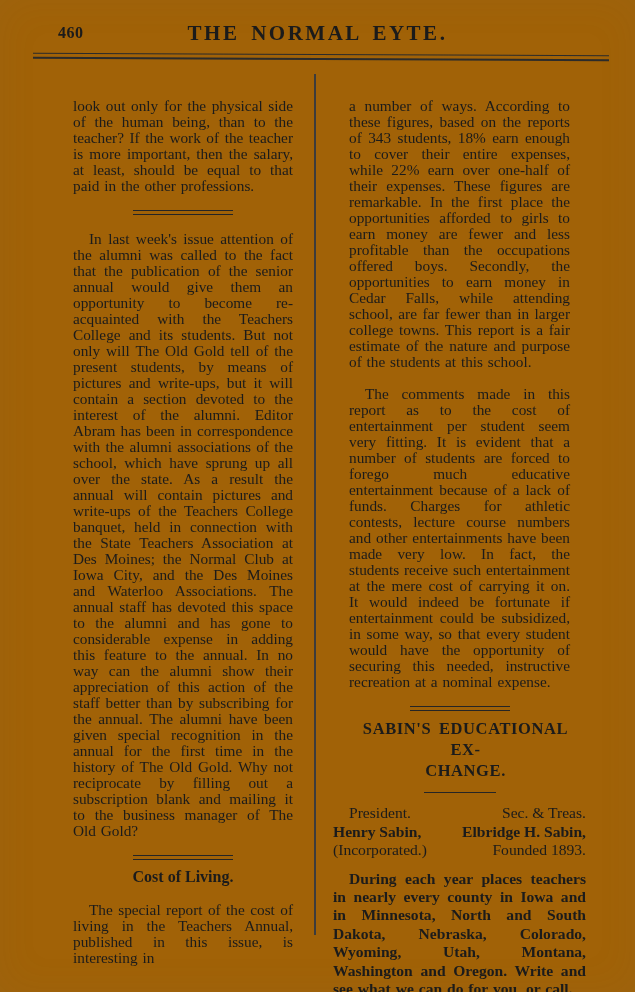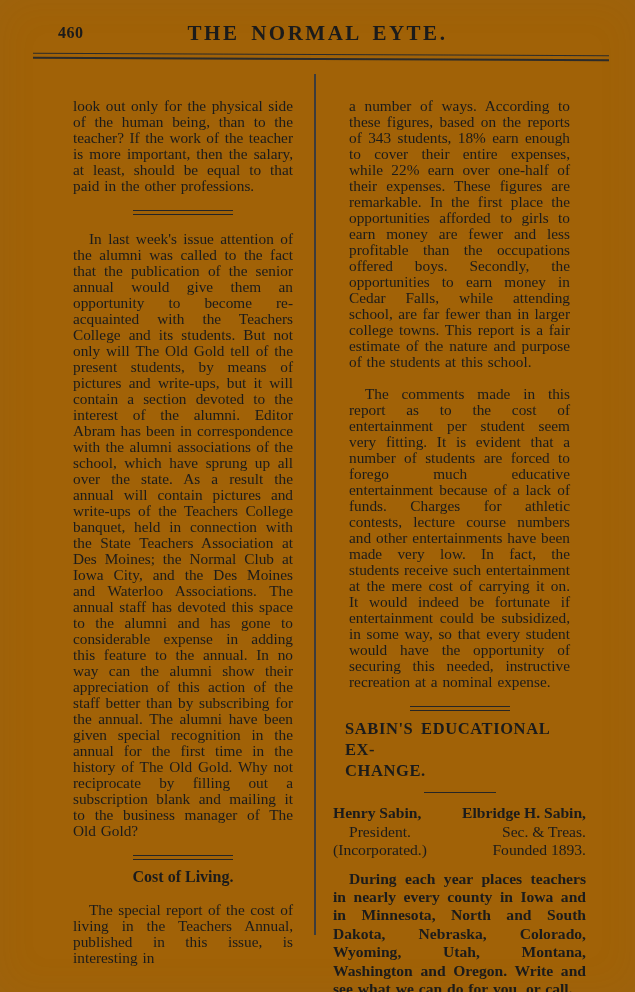--- a/index.html
+++ b/index.html
@@ -85,21 +85,21 @@
     font-size: 16px;
     font-weight: bold;
     text-align: center;
     margin: 0 0 3px 0;
     line-height: 19px;
   }
   
   .ad-heading {
     font-size: 16.5px;
     font-weight: bold;
-    text-align: left;
+    text-align: center;
     letter-spacing: 0.6px;
     word-spacing: 3px;
     line-height: 21px;
     white-space: pre-line;
     margin: 2px 0 0 12px;
   }
   .short-rule {
     width: 72px;
     border-top: 1.5px solid #252525;
     margin: 11px auto 11px auto;
@@ -147,27 +147,27 @@
 
     <div class="col-right">
       <p class="para">a number of ways. According to these figures, based on the reports of 343 students, 18% earn enough to cover their entire expenses, while 22% earn over one-half of their expenses. These figures are remarkable. In the first place the opportunities afforded to girls to earn money are fewer and less profitable than the occupations offered boys. Secondly, the opportunities to earn money in Cedar Falls, while attending school, are far fewer than in larger college towns. This report is a fair estimate of the nature and purpose of the students at this school.</p>
       <p class="para indent">The comments made in this report as to the cost of entertainment per student seem very fitting. It is evident that a number of students are forced to forego much educative entertainment because of a lack of funds. Charges for athletic contests, lecture course numbers and other entertainments have been made very low. In fact, the students receive such entertainment at the mere cost of carrying it on. It would indeed be fortunate if entertainment could be subsidized, in some way, so that every student would have the opportunity of securing this needed, instructive recreation at a nominal expense.</p>
 
       <div class="section-divider"></div>
       <div class="ad-heading">SABIN'S EDUCATIONAL EX-
 CHANGE.</div>
       <div class="short-rule"></div>
 
+      <div class="ad-row titles">
+        <span>President.</span>
+        <span>Sec. &amp; Treas.</span>
+      </div>
       <div class="ad-row">
         <span class="bold">Henry Sabin,</span>
         <span class="bold">Elbridge H. Sabin,</span>
-      </div>
-      <div class="ad-row titles">
-        <span>President.</span>
-        <span>Sec. &amp; Treas.</span>
       </div>
       <div class="ad-row">
         <span>(Incorporated.)</span>
         <span>Founded 1893.</span>
       </div>
       <p class="ad-body">During each year places teachers in nearly every county in Iowa and in Minnesota, North and South Dakota, Nebraska, Colorado, Wyoming, Utah, Montana, Washington and Oregon. Write and see what we can do for you, or call.</p>
     </div>
 
   </div>
 </div>

